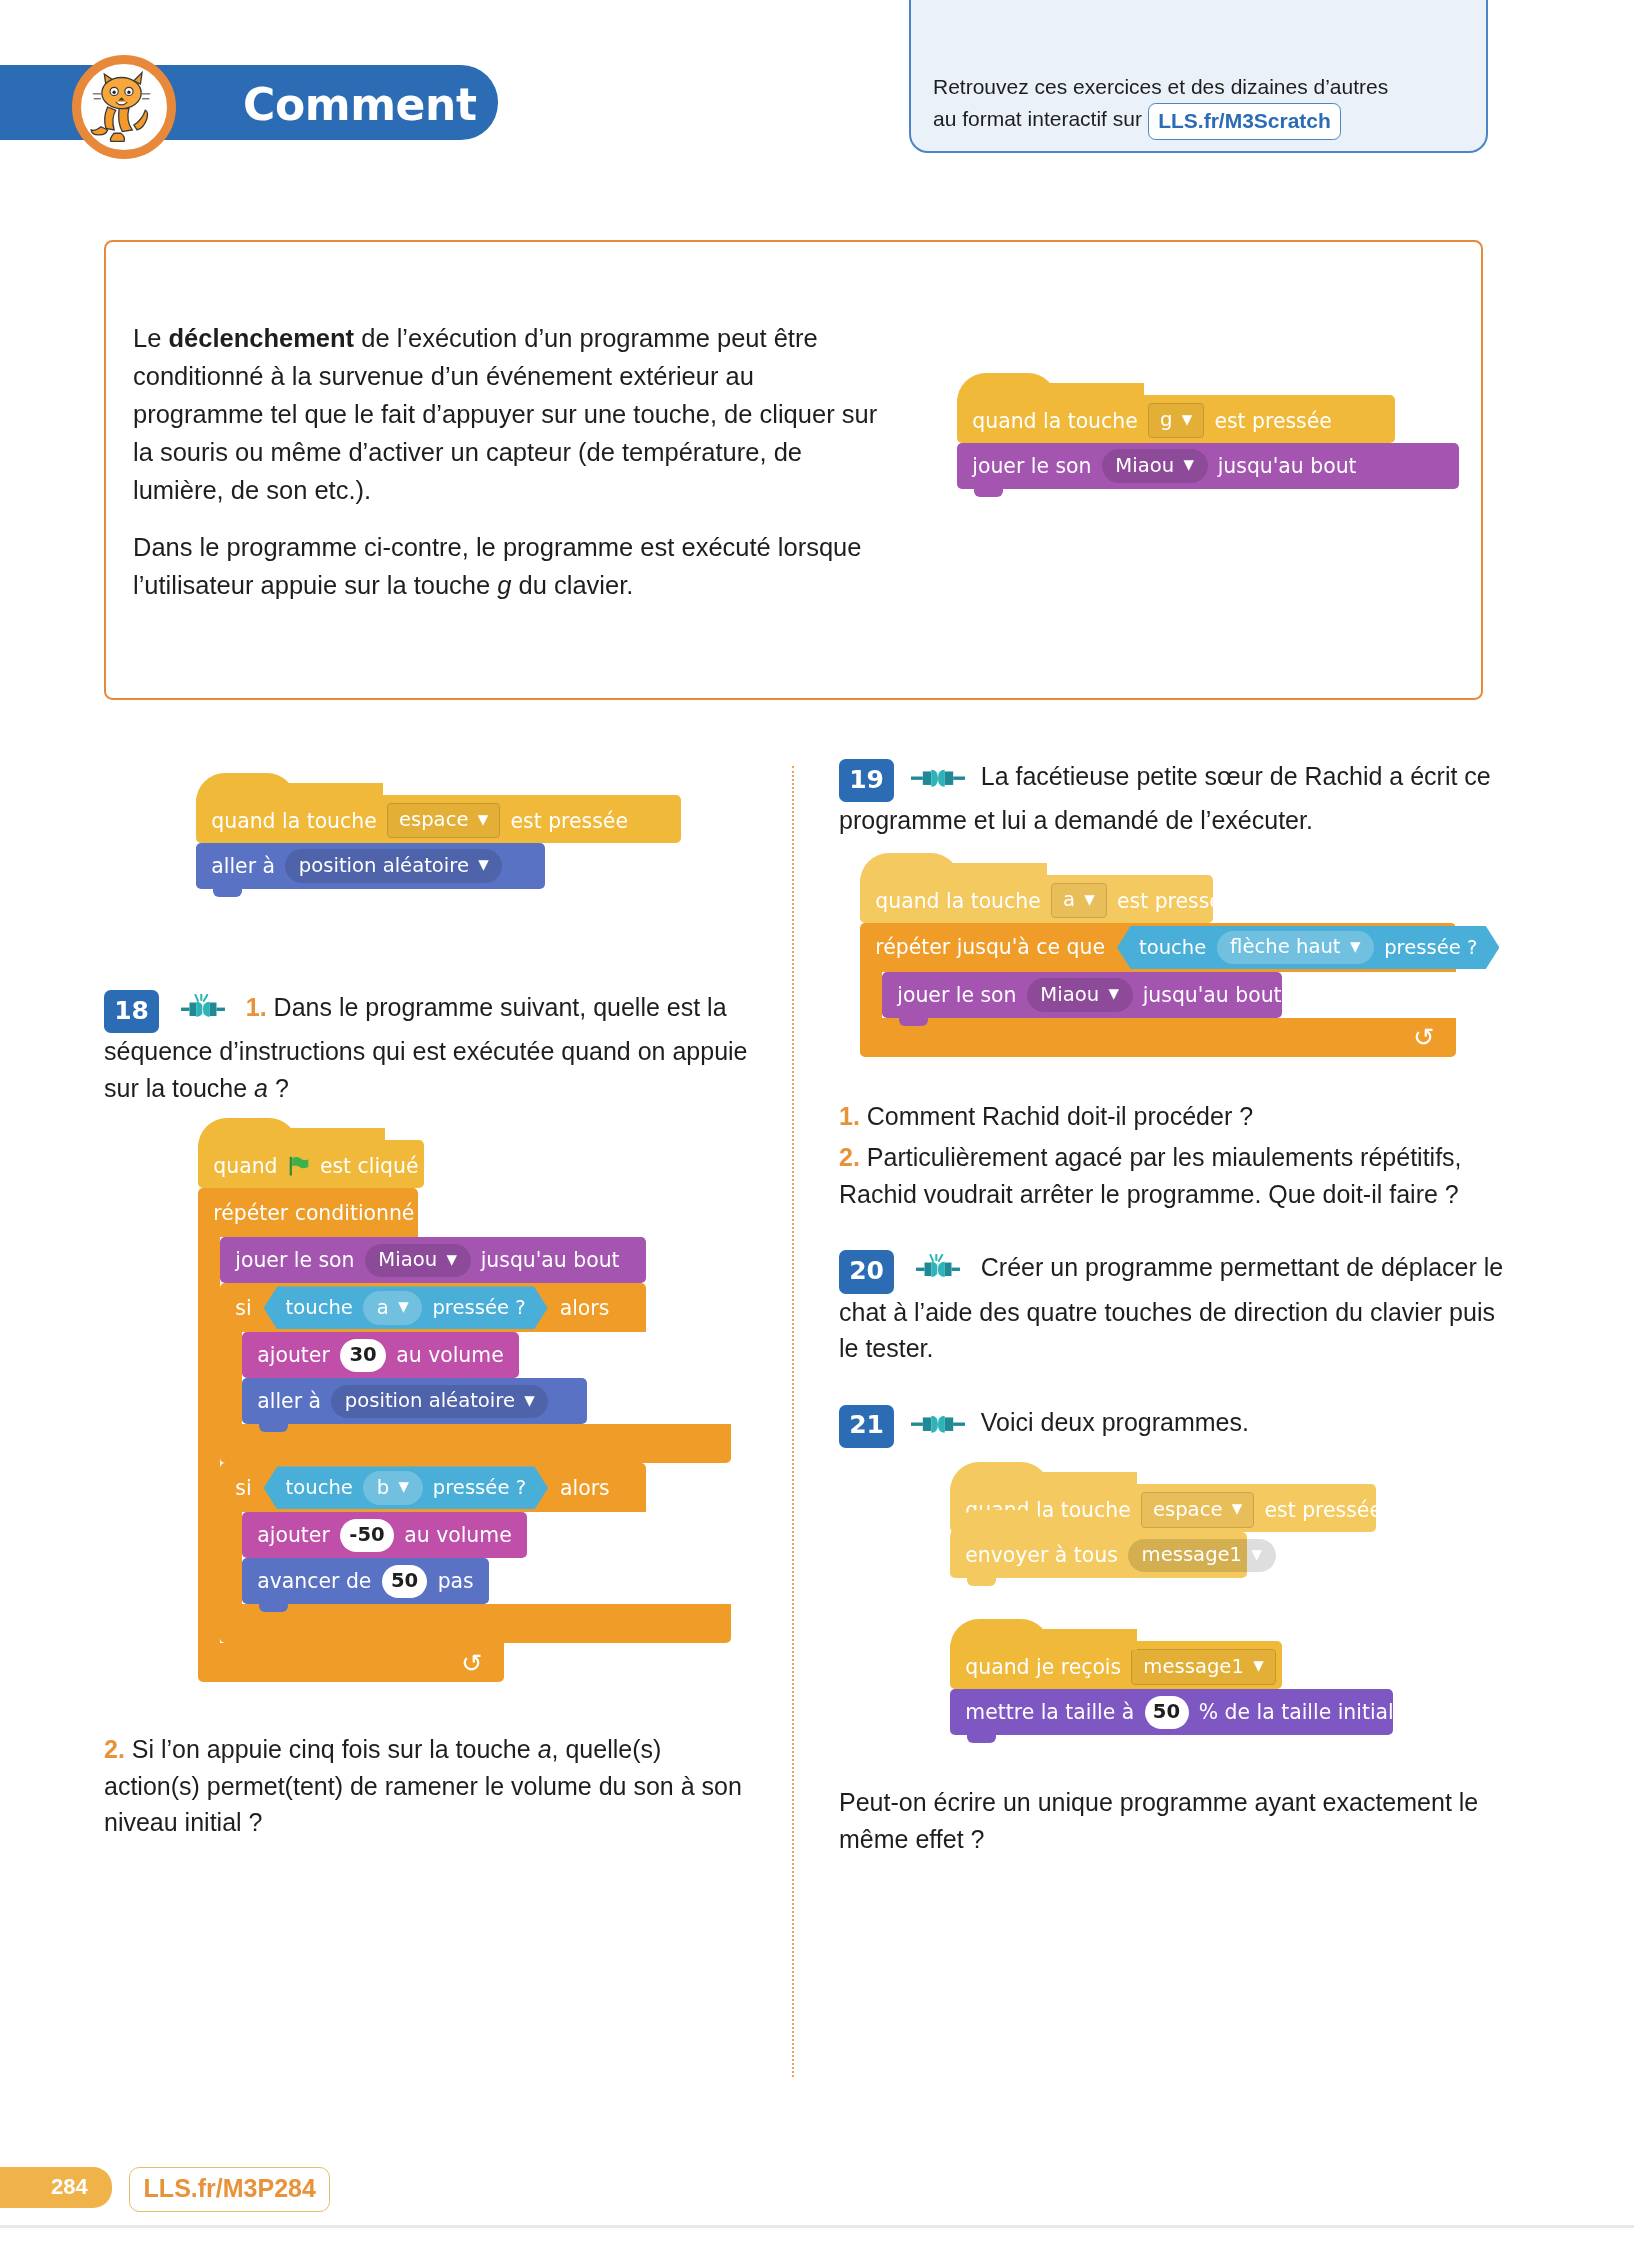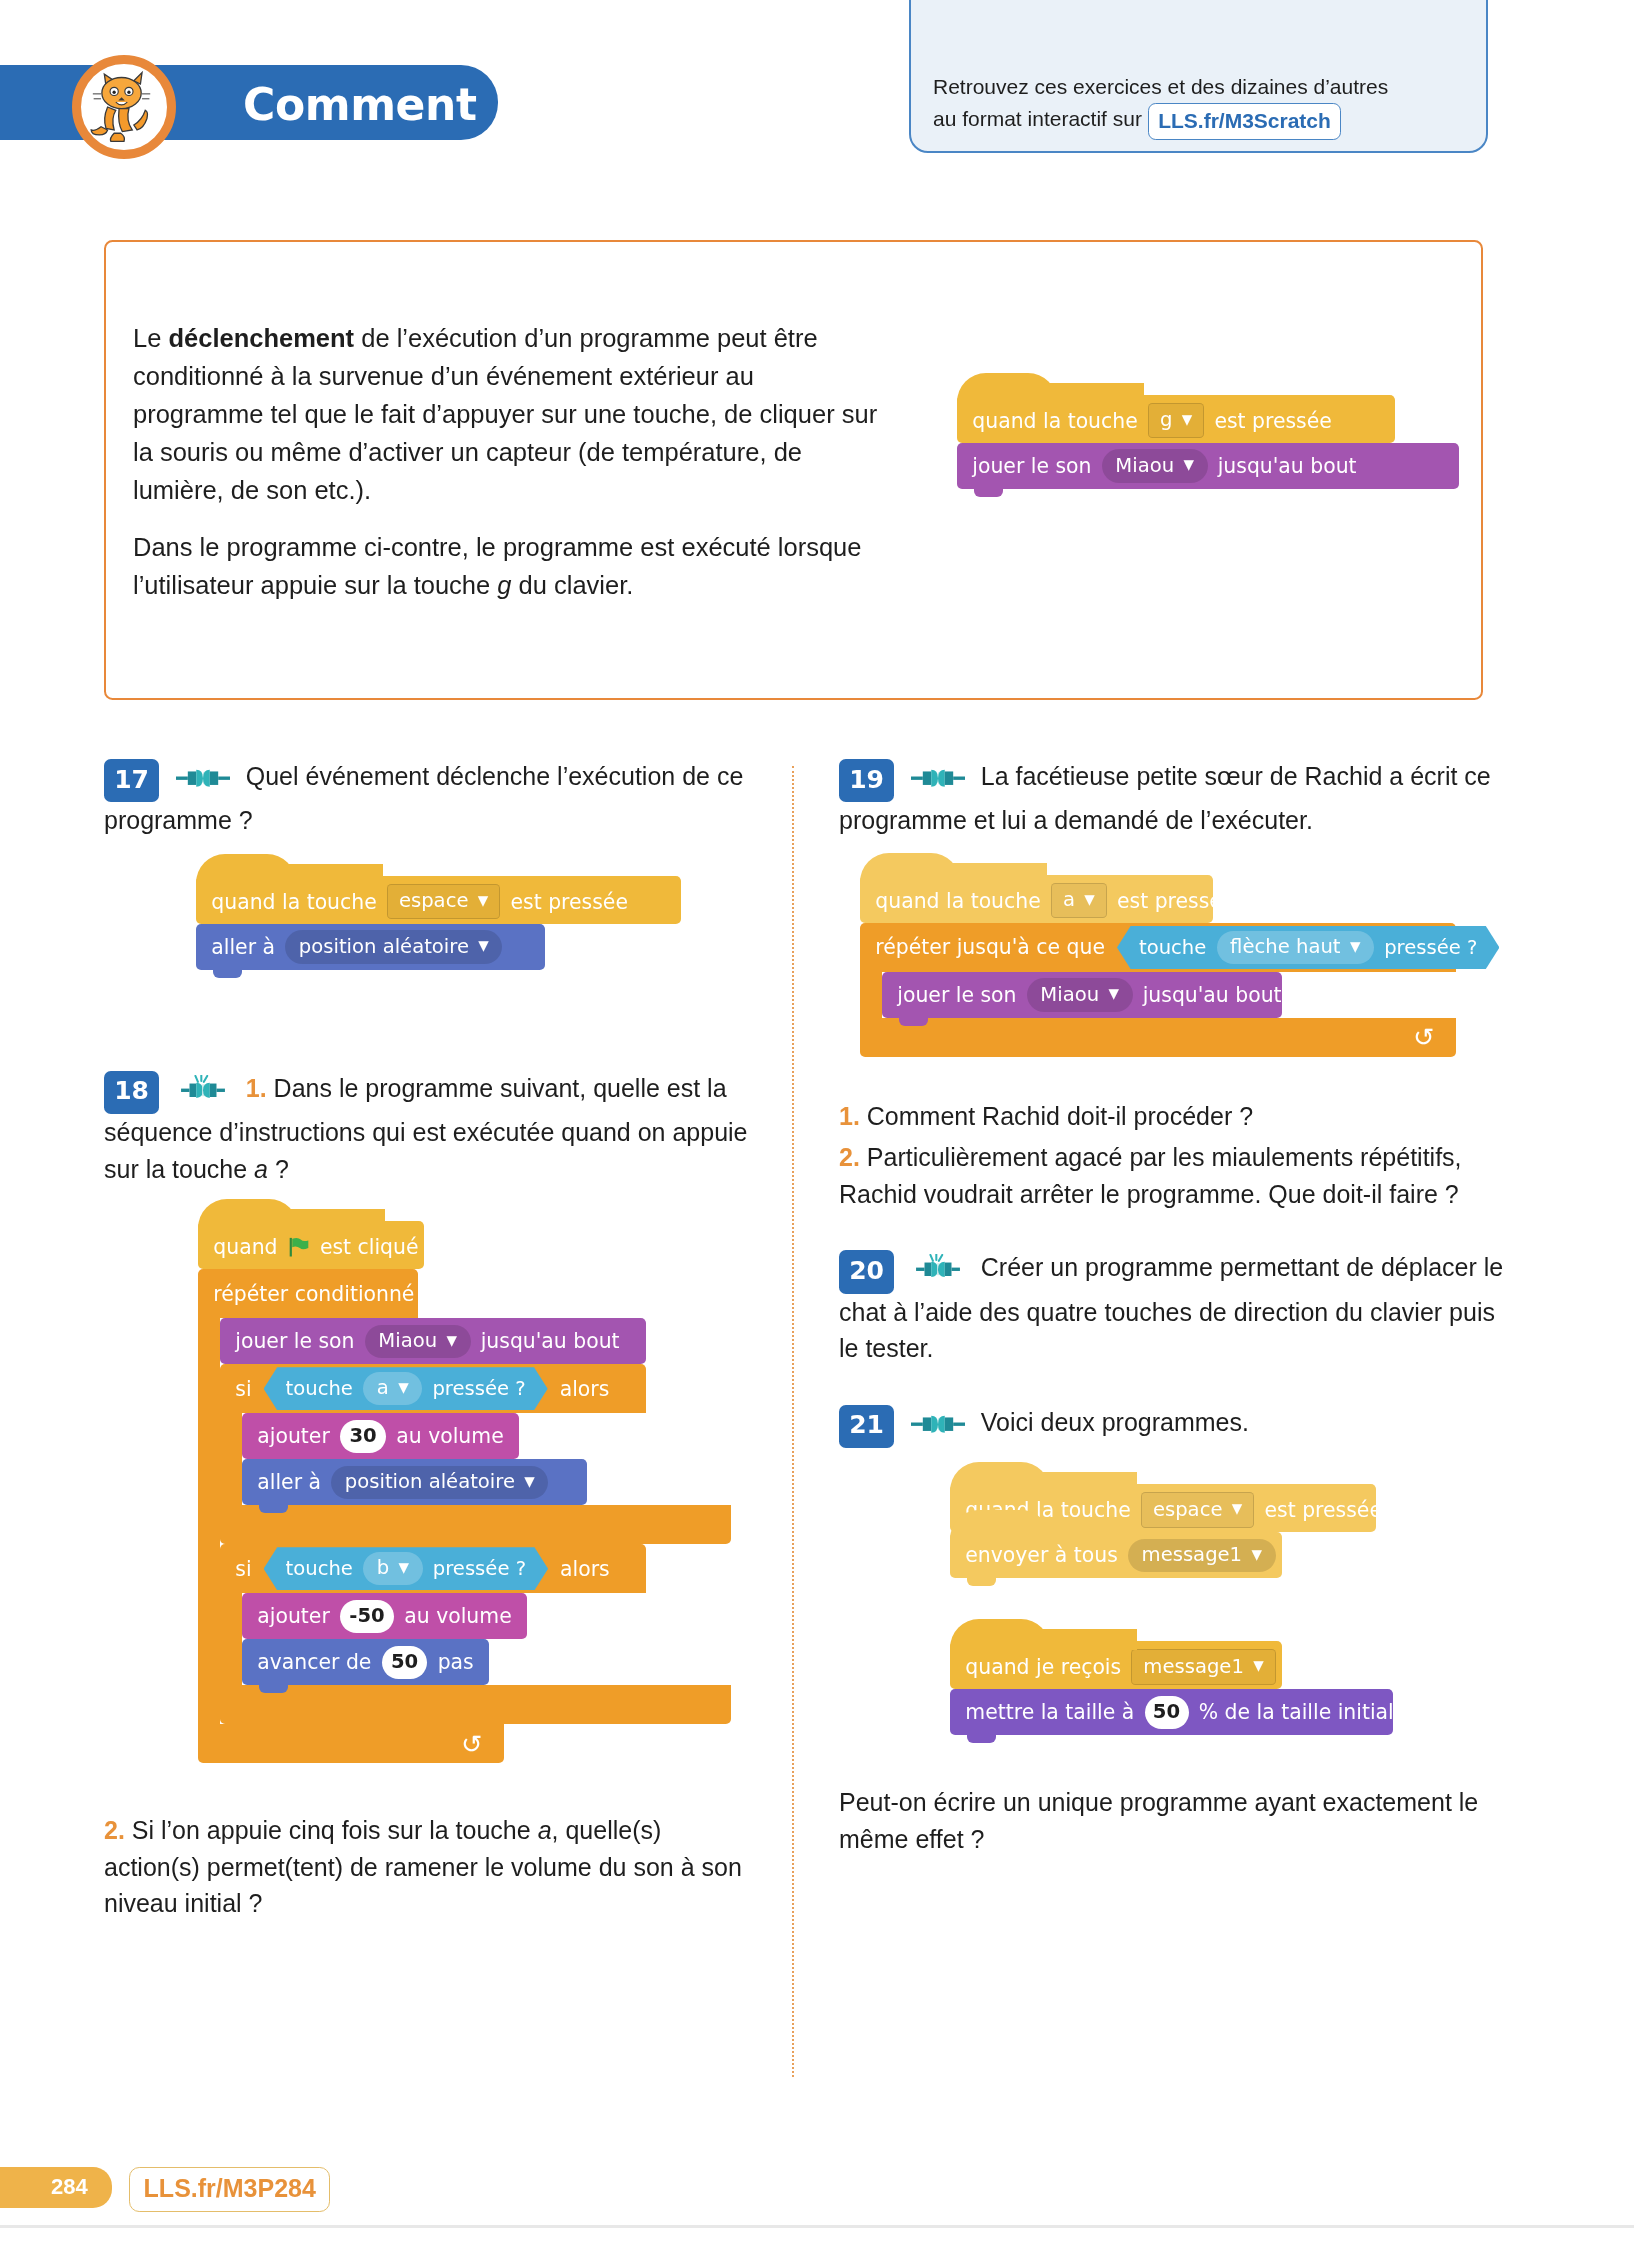--- a/index.html
+++ b/index.html
@@ -299,35 +299,20 @@
       <span>jusqu'au bout</span>
       <span class="notch-out" style="background:#a355b0"></span>
     </div>
   </div>
 </div>
 
 <div class="divider"></div>
 
 <div id="col-left">
 
-  <p class="ex-para">
-    <span class="ex-badge">17</span>
-    <span class="plug-icon">
-      <svg width="54" height="20.4" viewBox="0 0 64 24">
-        <rect x="0" y="10" width="14" height="4" fill="#1f8a96"></rect>
-        <path d="M14 4 h10 v16 h-10 z" fill="#1f8a96"></path>
-        <path d="M24 2 q8 0 8 10 q0 10 -8 10 z" fill="#2fb3b8"></path>
-        <rect x="32" y="5" width="4" height="14" fill="#cfe9ea"></rect>
-        <path d="M40 2 q-8 0 -8 10 q0 10 8 10 z" fill="#2fb3b8"></path>
-        <path d="M40 4 h10 v16 h-10 z" fill="#1f8a96"></path>
-        <rect x="50" y="10" width="14" height="4" fill="#1f8a96"></rect>
-      </svg>
-    </span>
-    <span>Quel événement déclenche l’exécution de ce programme ?</span>
-  </p>
 
   <div class="prog" style="margin:37px 0 0 92px">
     <div class="sb sb-hat" style="width:485px">
       <span>quand la touche</span>
       <span class="field-rect">
         <span>espace</span>
         <span class="caret">▼</span>
       </span>
       <span>est pressée</span>
       <span class="notch-out" style="background:#f0b93a"></span>
@@ -587,21 +572,21 @@
   <div class="prog" style="margin:36px 0 0 111px">
     <div class="sb sb-hat pale" style="width:426px">
       <span>quand la touche</span>
       <span class="field-rect">
         <span>espace</span>
         <span class="caret">▼</span>
       </span>
       <span>est pressée</span>
       <span class="notch-out" style="background:#f4c95f"></span>
     </div>
-    <div class="sb sb-hat pale" style="width:332px; height:46px; padding-top:0; border-radius:5.1px">
+    <div class="sb sb-hat pale" style="width:297px; height:46px; padding-top:0; border-radius:5.1px">
       <span>envoyer à tous</span>
       <span class="field-round">
         <span>message1</span>
         <span class="caret">▼</span>
       </span>
       <span class="notch-out" style="background:#f4c95f"></span>
     </div>
   </div>
 
   <div class="prog" style="margin:63px 0 0 111px">

